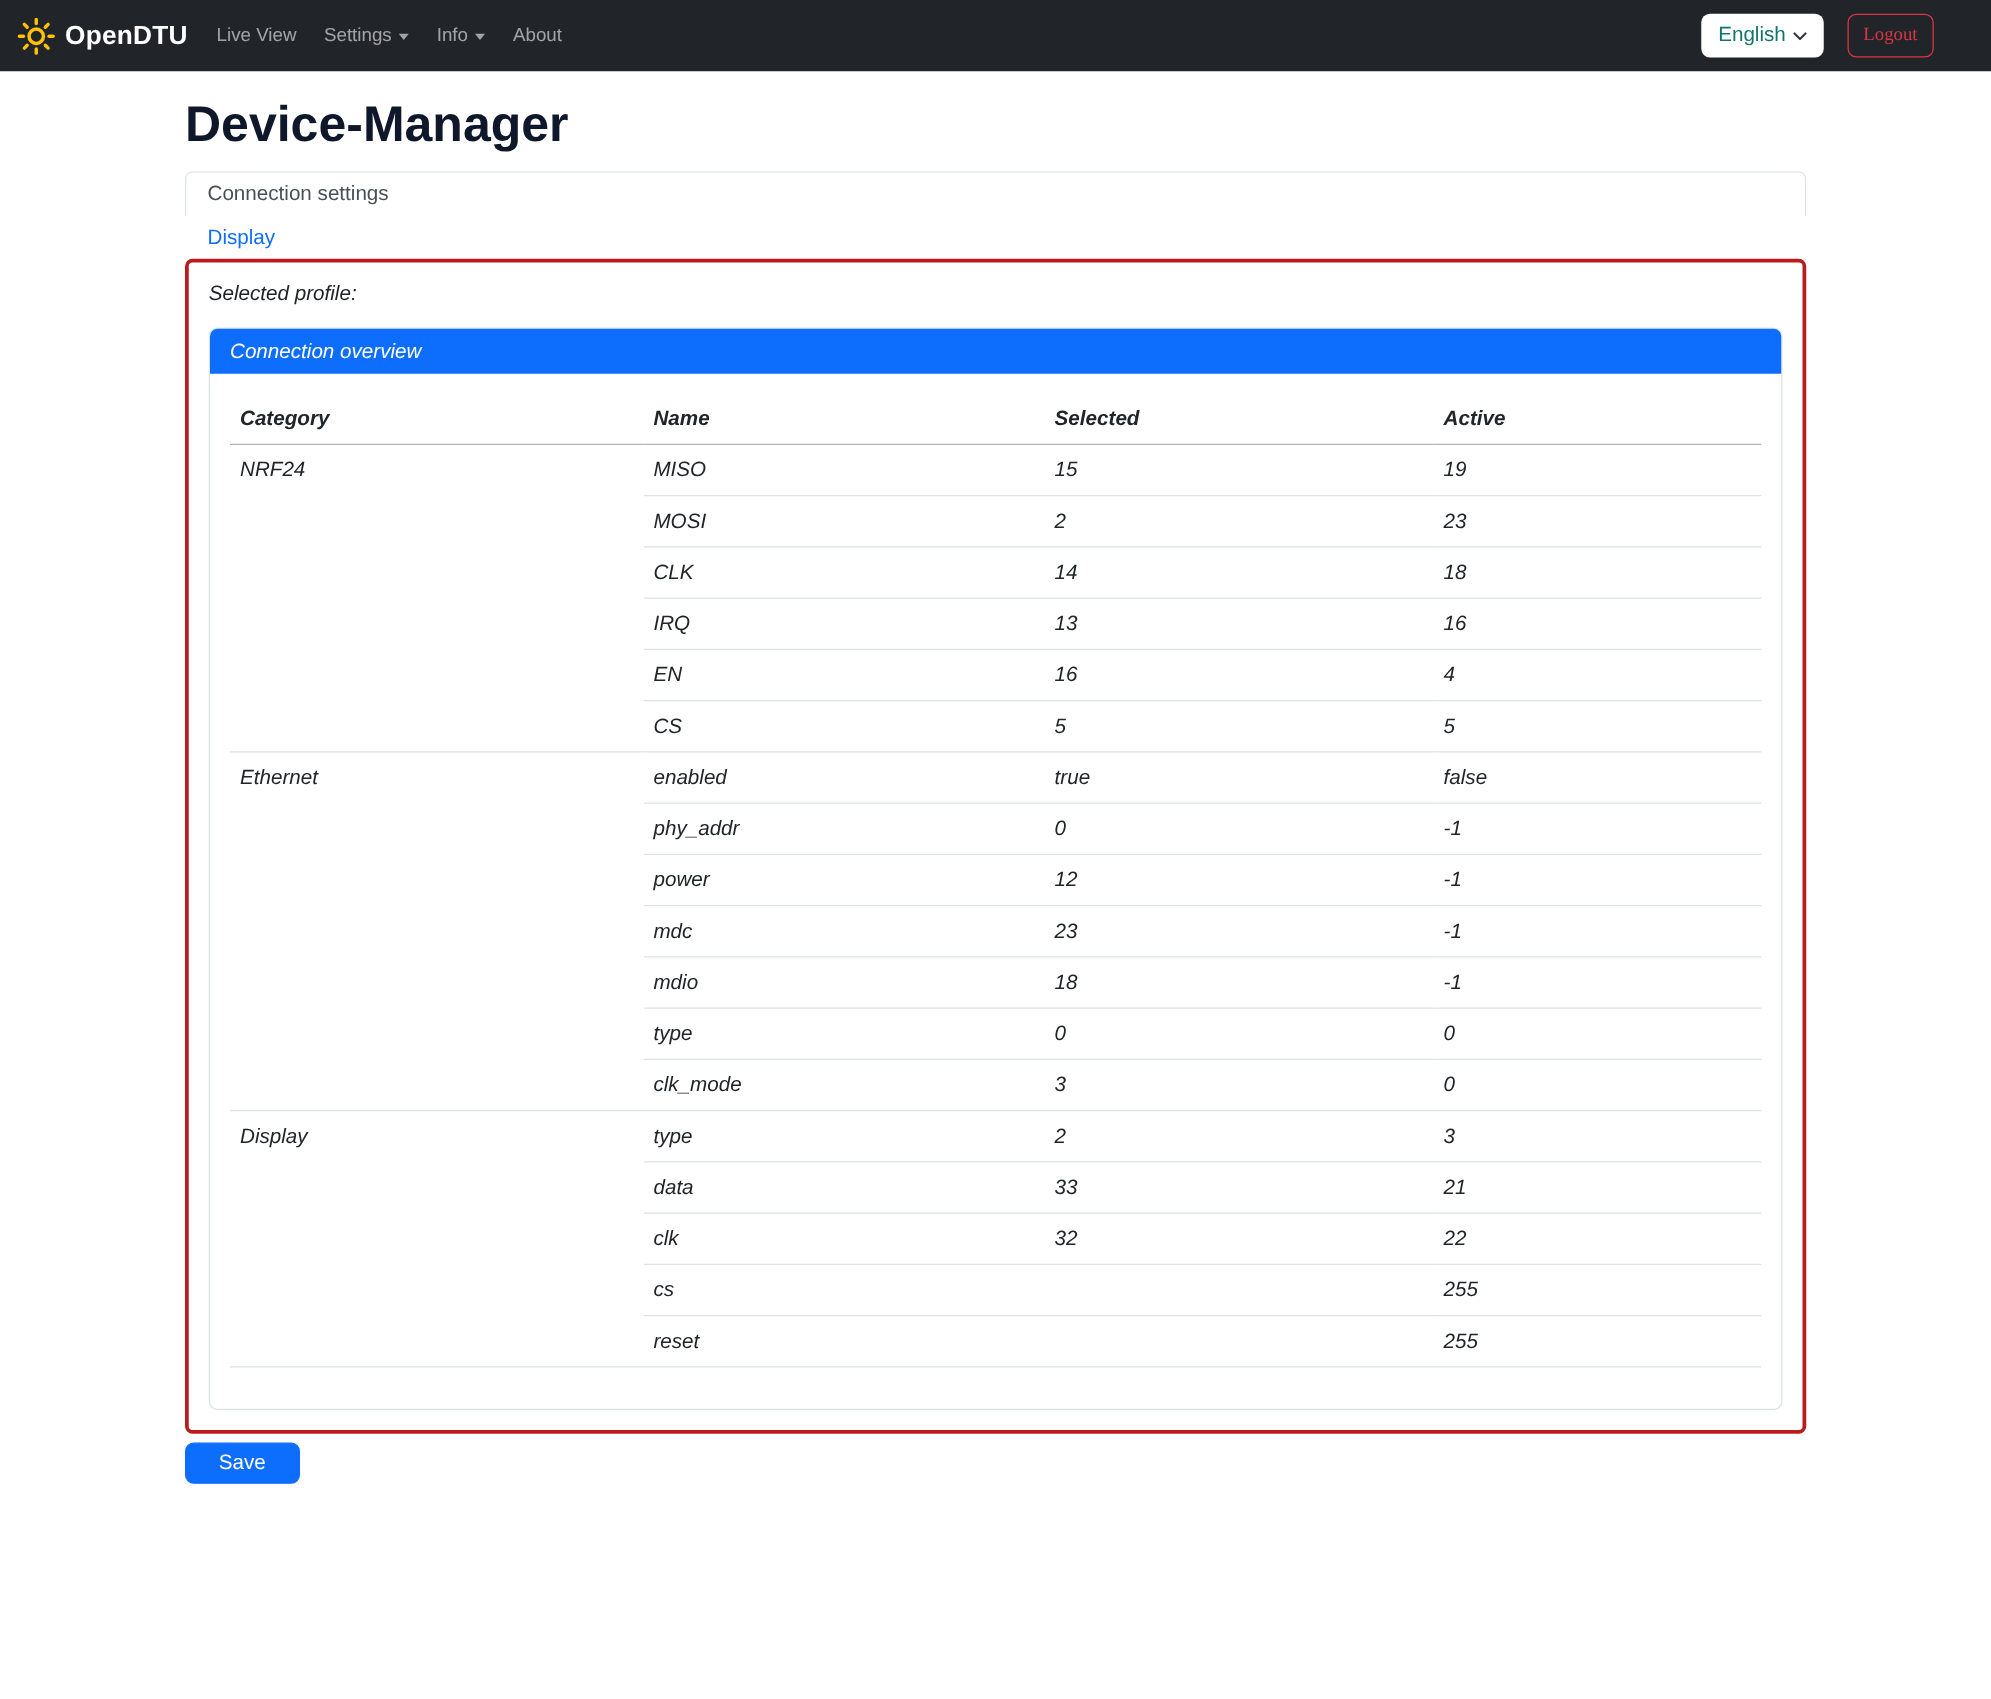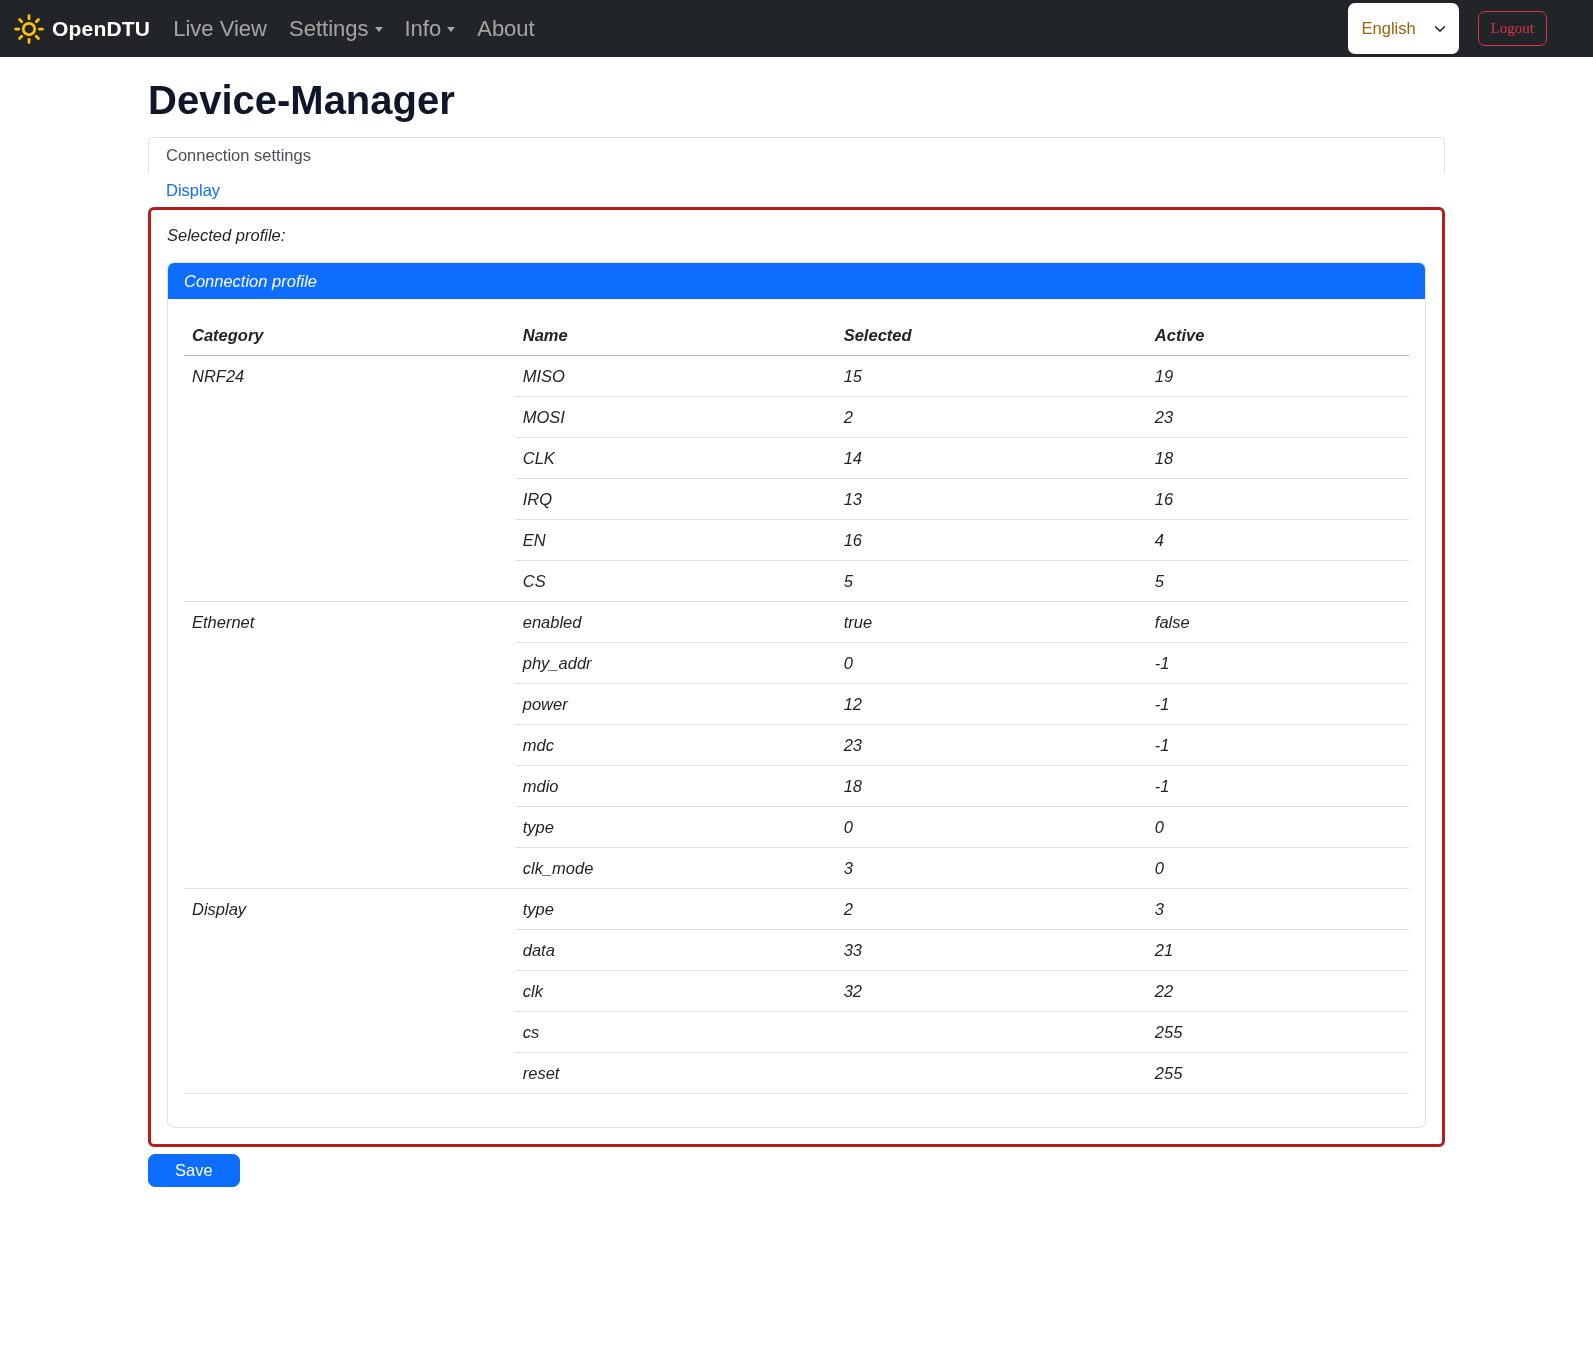--- a/index.html
+++ b/index.html
@@ -15,32 +15,32 @@
   .navbar {
     height:57px; background:var(--navbar_bg,#212529);
     display:flex; align-items:center;
     padding:0 46px 0 14px;
   }
   .brand { display:flex; align-items:center; gap:8px; cursor:pointer; }
   .brand-text { color:#fff; font-size:21px; font-weight:700; letter-spacing:.2px; }
   .sun { width:30px; height:30px; }
   .nav-links { display:flex; align-items:center; margin-left:12px; }
   .nav-link {
-    color:rgba(255,255,255,.58); font-size:22px;
+    color:rgba(255,255,255,.58); font-size:15px;
     padding:8px 11px; cursor:pointer; display:flex; align-items:center; gap:6px;justify-content:center;
   }
   .caret {
     width:0; height:0; display:inline-block;
     border-left:4.5px solid transparent; border-right:4.5px solid transparent;
     border-top:5px solid rgba(255,255,255,.58); margin-top:2px;
   }
   .nav-spacer { flex:1; }
   .lang-select {
-    background:#fff; color:#a16207; border-radius:7px;
-    height:51px; display:flex; align-items:center; gap:17px;
+    background:#fff; color:#0f766e; border-radius:7px;
+    height:35px; display:flex; align-items:center; gap:4px;
     padding:0 12px 0 14px; font-size:16.5px; cursor:pointer;
   }
   .logout-btn {
     margin-left:19px; height:35px; padding:0 12px;
     border:1px solid var(--danger,#dc3545); border-radius:7px;
     color:var(--danger,#dc3545); background:transparent;
     font-size:15px; font-family:Liberation Serif, serif; cursor:pointer;
   }
 
   
@@ -161,21 +161,21 @@
 
   <div class="card">
     <div class="card-body">
 
       <div class="profile-row">
         <span class="profile-label">Selected profile:</span>
       </div>
 
 
       <div class="overview-card">
-        <div class="overview-header">Connection profile</div>
+        <div class="overview-header">Connection overview</div>
         <div class="overview-body">
           <table>
             <colgroup>
                 <col class="c1">
                 <col class="c2">
                 <col class="c3">
                 <col class="c4">
               </colgroup>
             <thead>
               <tr>

